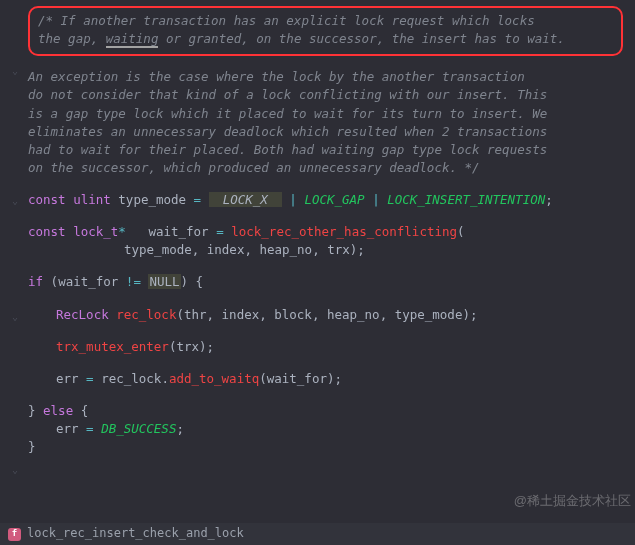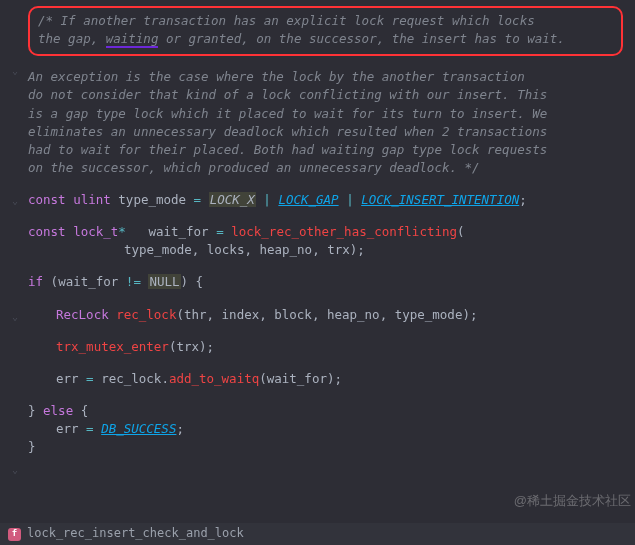--- a/index.html
+++ b/index.html
@@ -45,30 +45,30 @@
   .keyword { color: #c678dd; }
   .type { color: #c678dd; }
   .func { color: #ef4444; }
   .param { color: #abb2bf; }
   .punct { color: #abb2bf; }
   .op { color: #56b6c2; }
   .const-hl1 {
     color: #abb2bf;
     background: #414339;
     font-style: italic;
-    padding: 0 1px;
+    padding: 0 14px;
   }
   .const-hl2 {
     color: #abb2bf;
     background: #414339;
     padding: 0 1px;
   }
-  .enum { color: #0ea5e9; font-style: italic; text-decoration: underline; }
+  .enum { color: #22c55e; font-style: italic; }
   .underline-red {
-    border-bottom: 2px solid #6d28d9;
+    border-bottom: 2px solid #a3a3a3;
     padding-bottom: 0;
   }
   .line { white-space: pre; }
   .indent1 { padding-left: 28px; }
   .indent3 { padding-left: 96px; }
   .block { margin-top: 14px; }
   .status-bar {
     position: absolute;
     left: 0; right: 0; bottom: 0;
     height: 22px;
@@ -121,21 +121,21 @@
   <div class="line comment">An exception is the case where the lock by the another transaction</div>
   <div class="line comment">do not consider that kind of a lock conflicting with our insert. This</div>
   <div class="line comment">is a gap type lock which it placed to wait for its turn to insert. We</div>
   <div class="line comment">eliminates an unnecessary deadlock which resulted when 2 transactions</div>
   <div class="line comment">had to wait for their placed. Both had waiting gap type lock requests</div>
   <div class="line comment">on the successor, which produced an unnecessary deadlock. */</div>
 
   <div class="line block"><span class="keyword">const</span> <span class="type">ulint</span> <span class="param">type_mode</span><span class="op"> = </span><span class="const-hl1">LOCK_X</span><span class="op"> | </span><span class="enum">LOCK_GAP</span><span class="op"> | </span><span class="enum">LOCK_INSERT_INTENTION</span><span class="punct">;</span></div>
 
   <div class="line block"><span class="keyword">const</span> <span class="type">lock_t</span><span class="op">*</span>   <span class="param">wait_for</span><span class="op"> = </span><span class="func">lock_rec_other_has_conflicting</span><span class="punct">(</span></div>
-  <div class="line indent3"><span class="param">type_mode, locks, heap_no, trx);</span></div>
+  <div class="line indent3"><span class="param">type_mode, index, heap_no, trx);</span></div>
 
   <div class="line block"><span class="keyword">if</span> <span class="punct">(</span><span class="param">wait_for</span><span class="op"> != </span><span class="const-hl2">NULL</span><span class="punct">) {</span></div>
 
   <div class="line block indent1"><span class="type">RecLock</span> <span class="func">rec_lock</span><span class="param">(thr, index, block, heap_no, type_mode);</span></div>
 
   <div class="line block indent1"><span class="func">trx_mutex_enter</span><span class="param">(trx);</span></div>
 
   <div class="line block indent1"><span class="param">err</span><span class="op"> = </span><span class="param">rec_lock</span><span class="punct">.</span><span class="func">add_to_waitq</span><span class="param">(wait_for);</span></div>
 
 

